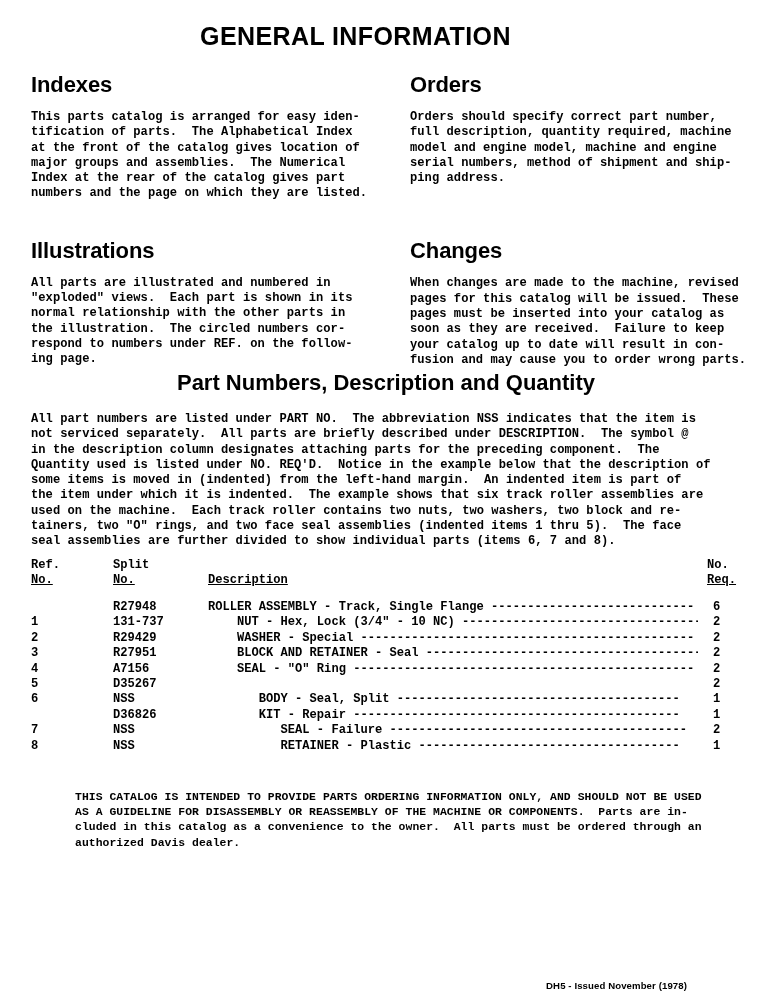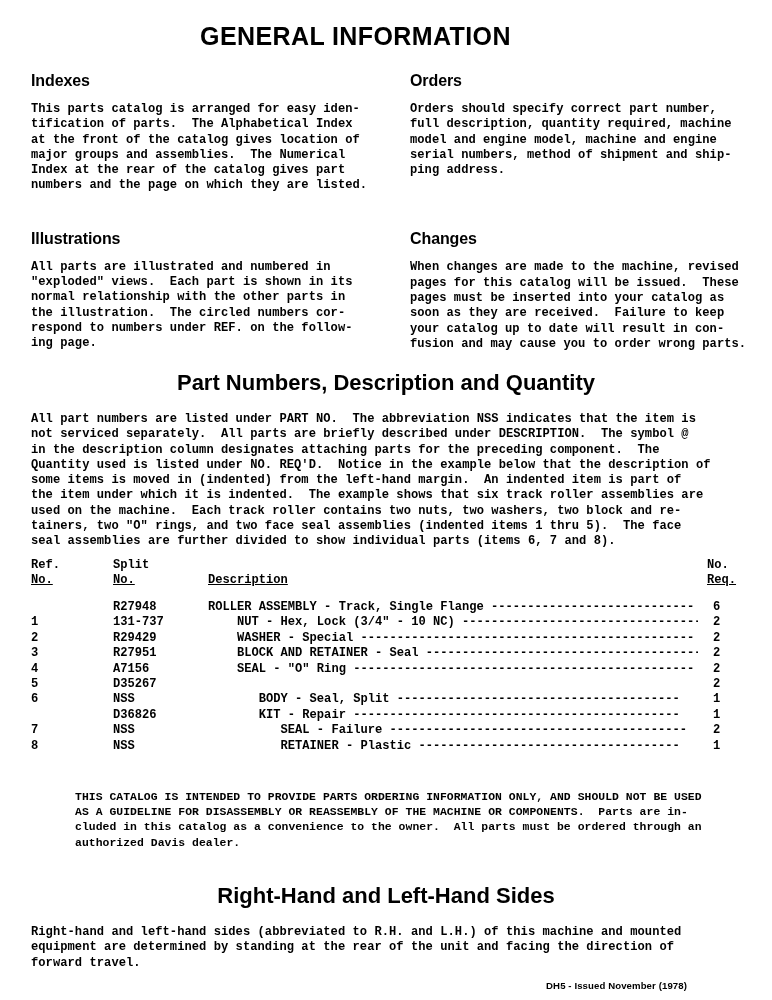--- a/index.html
+++ b/index.html
@@ -30,21 +30,21 @@
     font-weight: bold;
     font-size: 25px;
     letter-spacing: 0.4px;
     text-align: center;
     margin: 0;
     padding-top: 22px;
   }
   .h2 {
     font-family: "Liberation Sans", sans-serif;
     font-weight: bold;
-    font-size: 16px;
+    font-size: 22px;
     letter-spacing: -0.1px;
     margin: 0 0 12px 0;
   }
   .h2-center {
     font-family: "Liberation Sans", sans-serif;
     font-weight: bold;
     font-size: 22px;
     text-align: center;
     margin: 0;
   }
@@ -251,22 +251,16 @@
       </div>
   </div>
 
   <div class="notice">
     <p class="mono">THIS CATALOG IS INTENDED TO PROVIDE PARTS ORDERING INFORMATION ONLY, AND SHOULD NOT BE USED
 AS A GUIDELINE FOR DISASSEMBLY OR REASSEMBLY OF THE MACHINE OR COMPONENTS.  Parts are in-
 cluded in this catalog as a convenience to the owner.  All parts must be ordered through an
 authorized Davis dealer.</p>
   </div>
 
-  <div class="sec-rh">
-    <h2 class="h2-center">Right-Hand and Left-Hand Sides</h2>
-    <p class="mono body">Right-hand and left-hand sides (abbreviated to R.H. and L.H.) of this machine and mounted
-equipment are determined by standing at the rear of the unit and facing the direction of
-forward travel.</p>
-  </div>
 
   <div class="footer-note">DH5 - Issued November (1978)</div>
 
 </div>
 
 </body></html>

